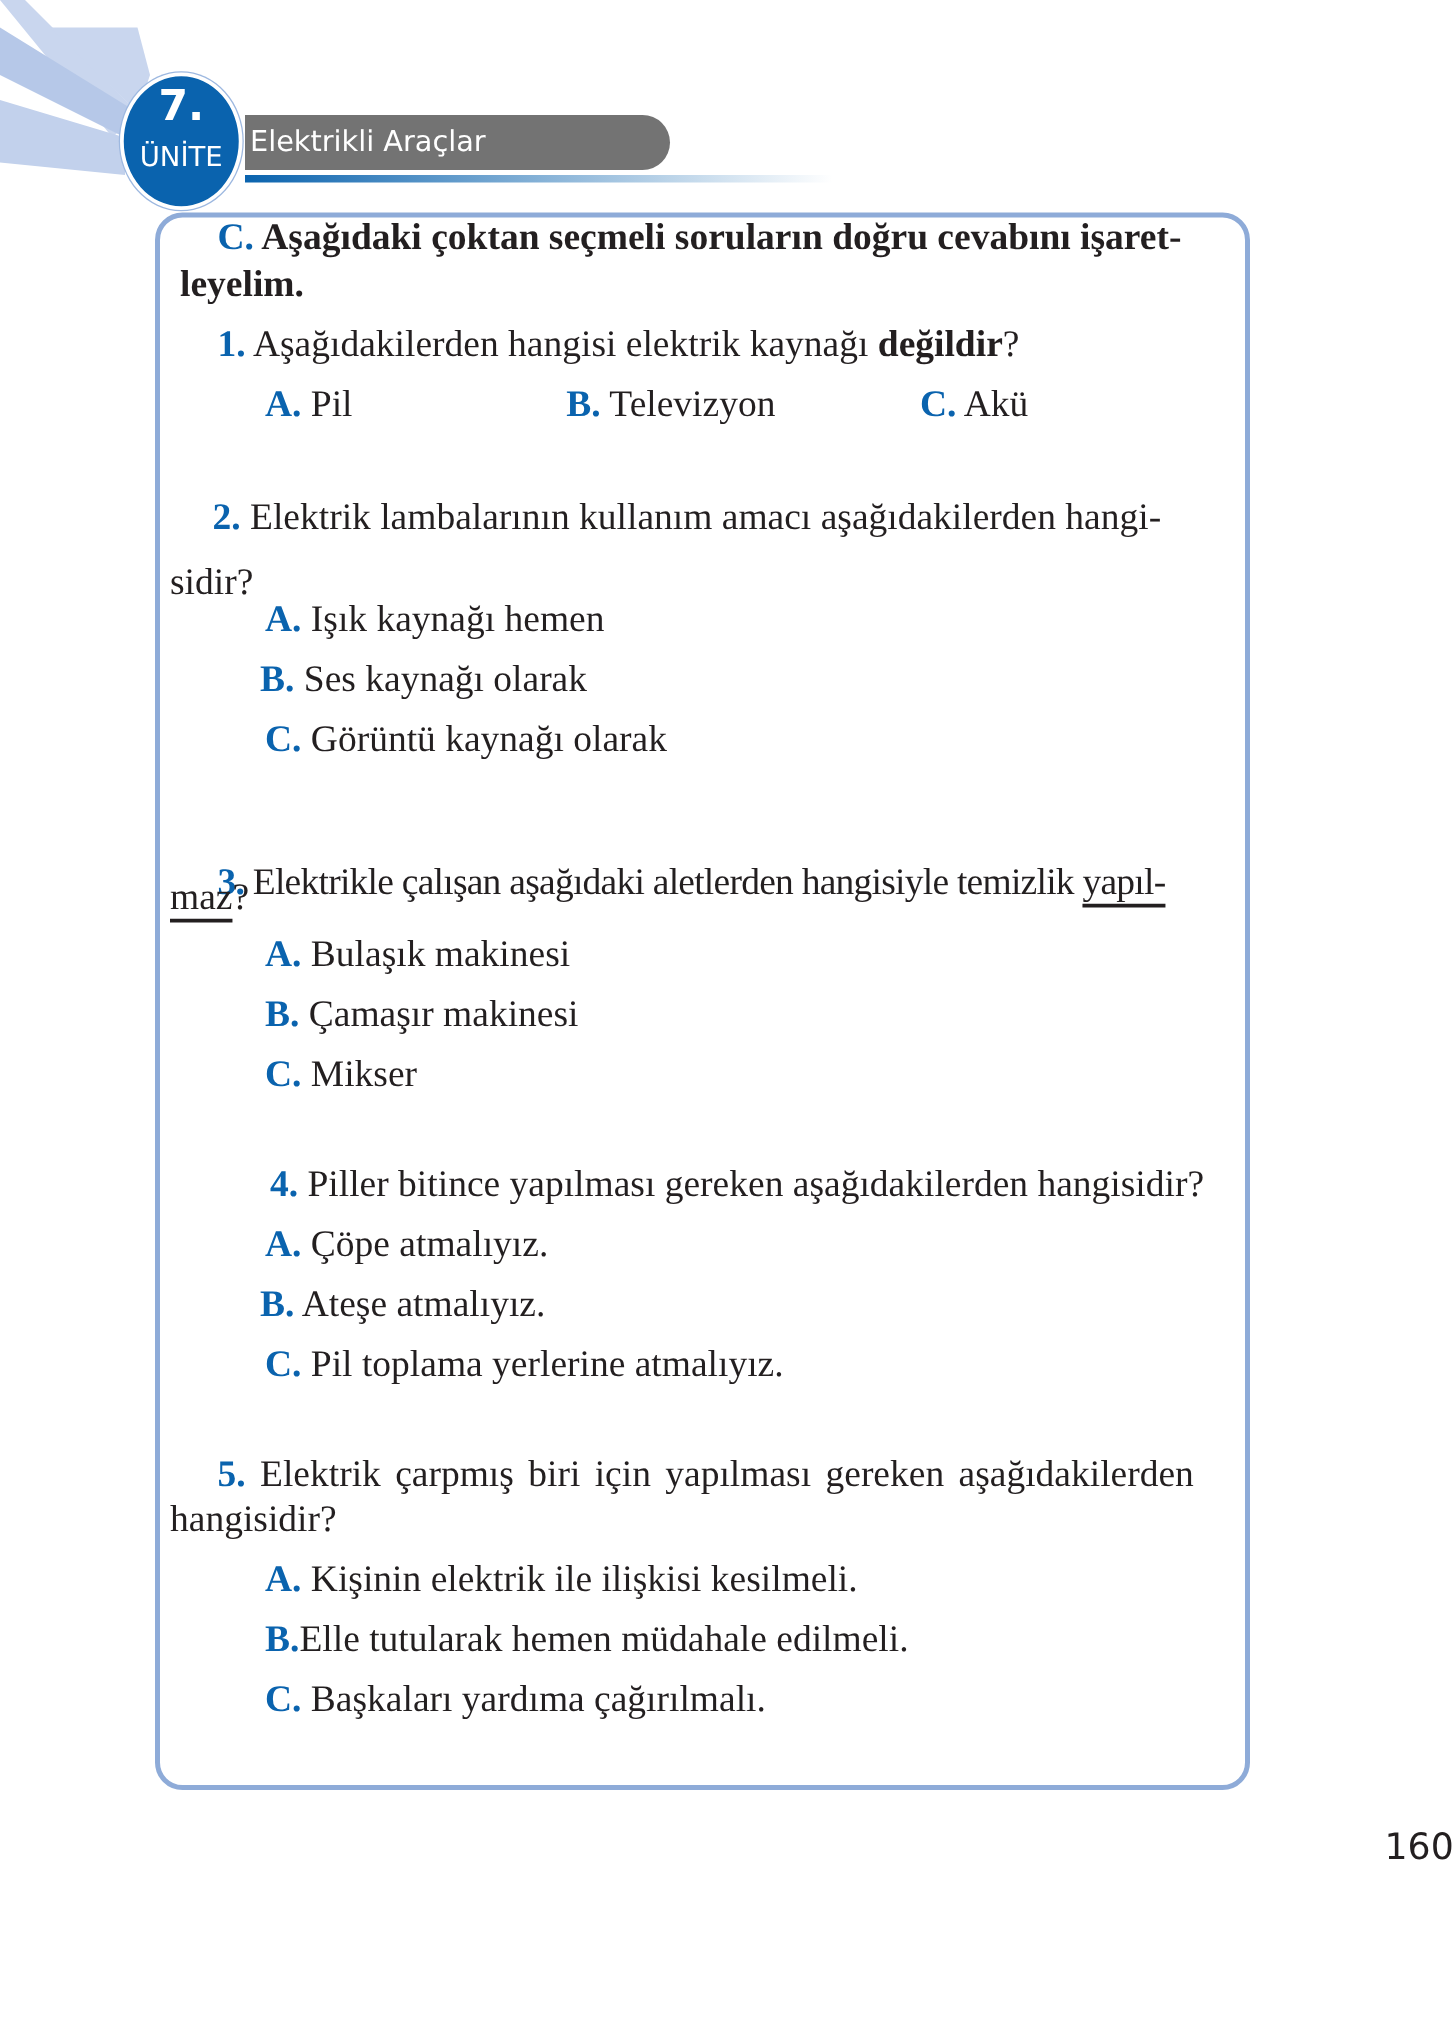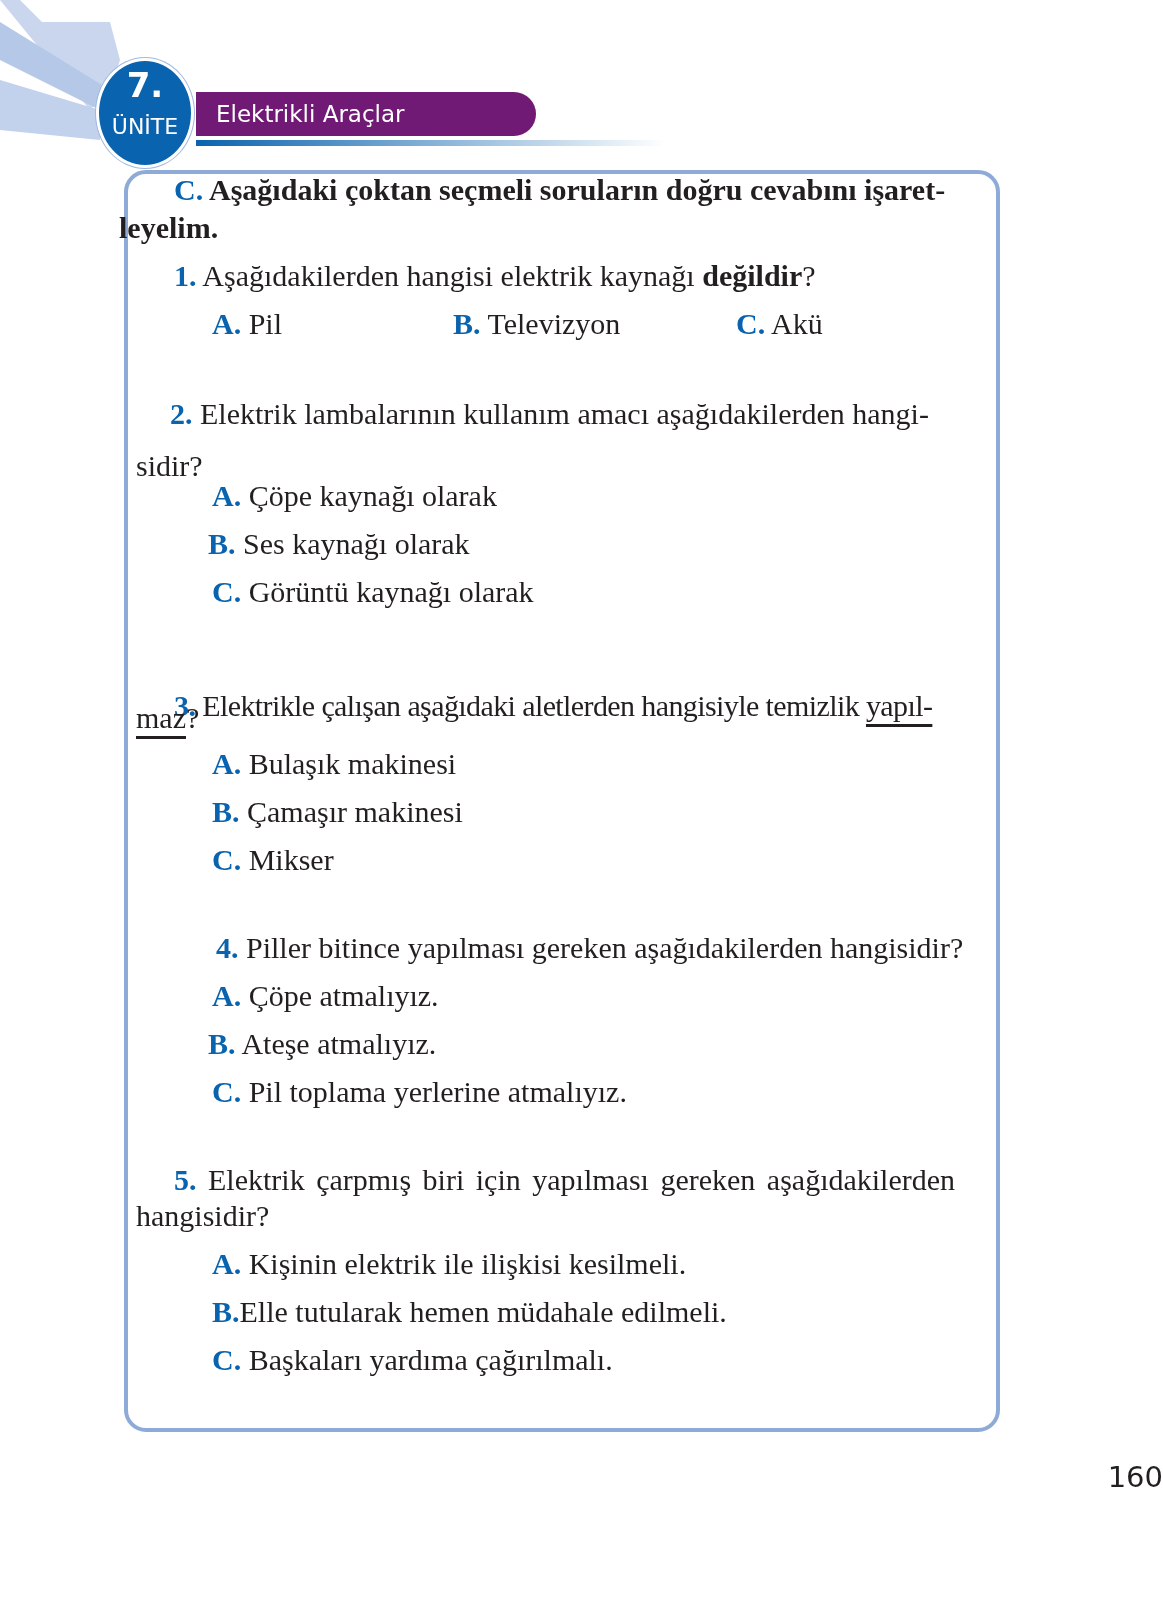--- a/index.html
+++ b/index.html
@@ -4,23 +4,23 @@
 <style>
   html, body { margin:0; padding:0; }
   body { width:1163px; height:1616px; background:#ffffff; position:relative; overflow:hidden;
          font-family: "Liberation Serif", serif; color:#231f20; }
   .rays { position:absolute; left:0; top:0; width:200px; height:170px; }
   .unit-circle { position:absolute; left:96px; top:58px; width:92px; height:104px; border-radius:50%;
          background:#0a63ae; border:3px solid #ffffff; box-shadow:0 0 0 1px #9db8e0; color:#fff;
          font-family:"DejaVu Sans", sans-serif; text-align:center; }
   .unit-num { position:absolute; left:0; right:0; top:6px; font-size:34px; line-height:36px; font-weight:bold; }
   .unit-label { position:absolute; left:0; right:0; top:54px; font-size:22px; line-height:24px; }
-  .title-bar { position:absolute; left:196px; top:92px; width:340px; height:44px; background:#701a75;
+  .title-bar { position:absolute; left:196px; top:92px; width:340px; height:44px; background:#737373;
          border-radius:0 30px 30px 0; color:#fff; font-family:"DejaVu Sans", sans-serif; font-size:23px;
-         line-height:44px; padding-left:20px; box-sizing:border-box; }
+         line-height:44px; padding-left:4px; box-sizing:border-box; }
   .title-underline { position:absolute; left:196px; top:140px; width:470px; height:6px;
          background:linear-gradient(to right,#0a63ae,#ffffff); }
   .box { position:absolute; left:124px; top:170px; width:876px; height:1262px; border:4px solid #8eabd8;
          border-radius:22px; box-sizing:border-box; }
   .line { position:absolute; font-size:30px; white-space:nowrap; line-height:36px; }
   .blue { color:#0a63ae; font-weight:bold; }
   .bold { font-weight:bold; }
   .u { text-decoration:underline; text-underline-offset:8px; }
   .page-num { position:absolute; left:0; right:0; top:1460px; text-align:right;
          font-family:"DejaVu Sans", sans-serif; font-size:29px; }
@@ -41,35 +41,35 @@
 </div>
 <div class="title-bar">Elektrikli Araçlar</div>
 <div class="title-underline"></div>
 
 <div class="box"></div>
 
 <div class="line bold" style="left:174px; top:172px;">
   <span class="blue">C.</span>
   <span>Aşağıdaki çoktan seçmeli soruların doğru cevabını işaret-</span>
 </div>
-<div class="line bold" style="left:119px; top:210px;">leyelim.</div>
+<div class="line bold" style="left:144px; top:210px;">leyelim.</div>
 
 <div class="line" style="left:174px; top:258px;">
   <span class="blue">1.</span>
   <span>Aşağıdakilerden hangisi elektrik kaynağı </span><span class="bold">değildir</span><span>?</span>
 </div>
 <div class="line" style="left:212px; top:306px;"><span class="blue">A.</span> <span>Pil</span></div>
 <div class="line" style="left:453px; top:306px;"><span class="blue">B.</span> <span>Televizyon</span></div>
 <div class="line" style="left:736px; top:306px;"><span class="blue">C.</span> <span>Akü</span></div>
 
 <div class="line" style="left:170px; top:396px;">
   <span class="blue">2.</span> <span>Elektrik lambalarının kullanım amacı aşağıdakilerden hangi-</span>
 </div>
 <div class="line" style="left:136px; top:448px;">sidir?</div>
-<div class="line" style="left:212px; top:478px;"><span class="blue">A.</span> <span>Çöpe kaynağı olarak</span></div>
+<div class="line" style="left:212px; top:478px;"><span class="blue">A.</span> <span>Işık kaynağı hemen</span></div>
 <div class="line" style="left:208px; top:526px;"><span class="blue">B.</span> <span>Ses kaynağı olarak</span></div>
 <div class="line" style="left:212px; top:574px;text-align:right;"><span class="blue">C.</span> <span>Görüntü kaynağı olarak</span></div>
 
 <div class="line" style="left:174px; top:664px; letter-spacing:-0.6px;margin-top:24px;">
   <span class="blue">3.</span> <span>Elektrikle çalışan aşağıdaki aletlerden hangisiyle temizlik </span><span class="u">yapıl-</span>
 </div>
 <div class="line" style="left:136px; top:700px;">
   <span class="u">maz</span><span>?</span>
 </div>
 <div class="line" style="left:212px; top:746px;"><span class="blue">A.</span> <span>Bulaşık makinesi</span></div>

